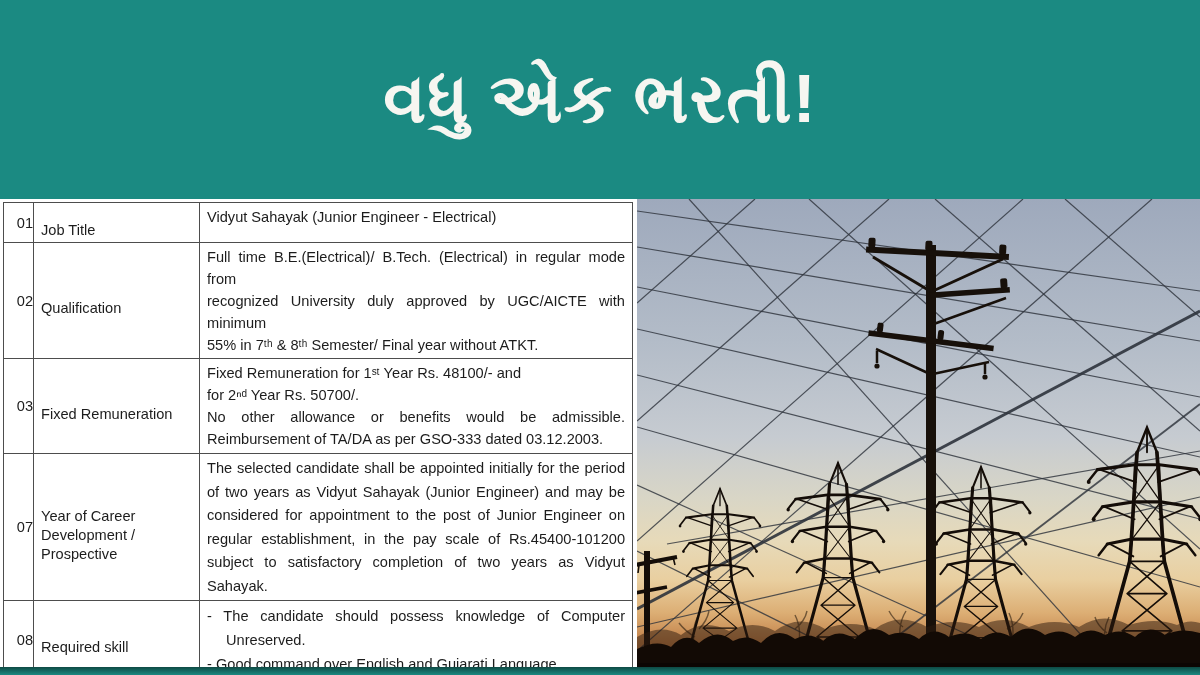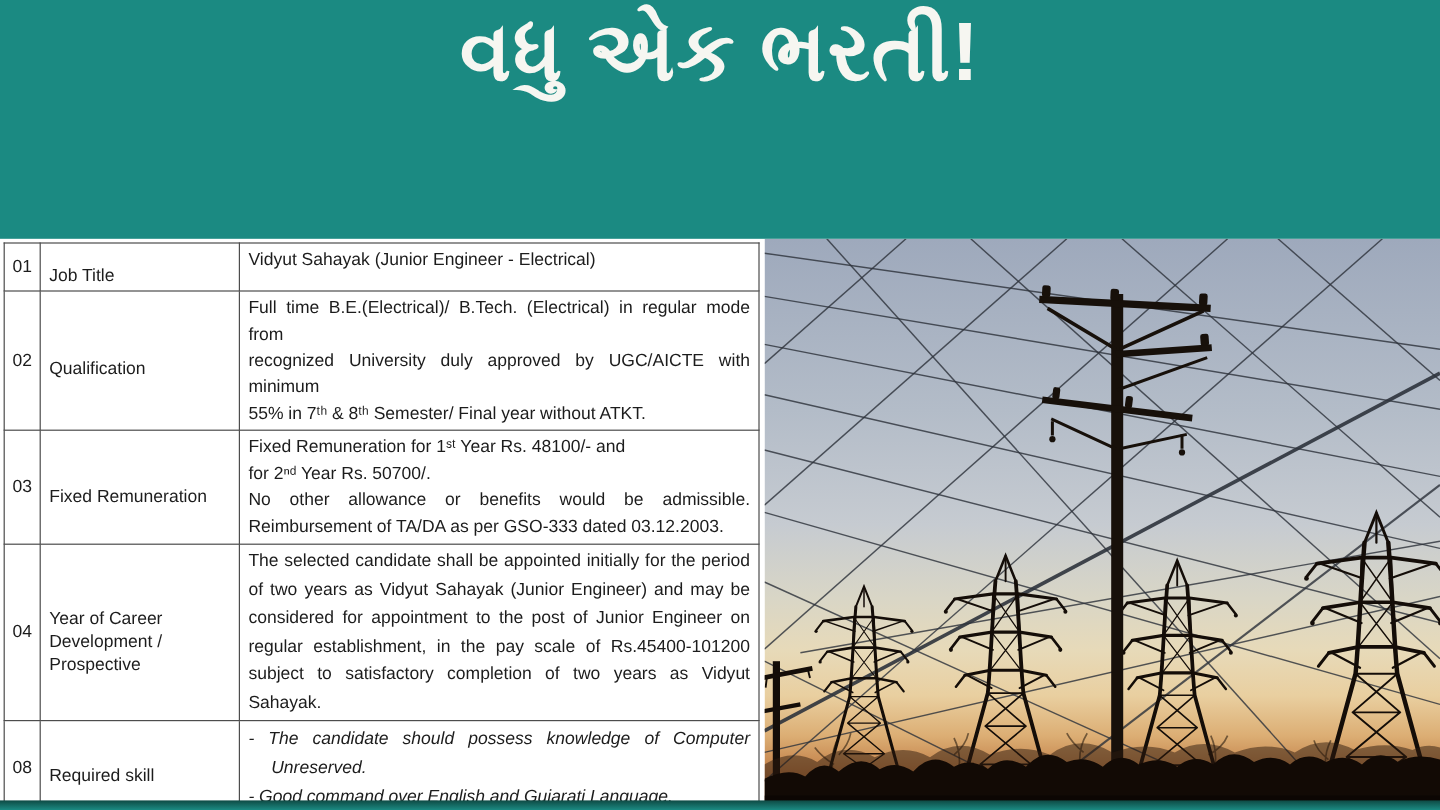--- a/index.html
+++ b/index.html
@@ -12,40 +12,40 @@
   *{margin:0;padding:0;box-sizing:border-box;}
   html,body{background:#fff;}
   .poster{
     position:relative;width:1200px;height:675px;overflow:hidden;background:#fff;
     font-family:"Liberation Sans","DejaVu Sans",sans-serif;
   }
   
   .banner{
     position:absolute;top:0;left:0;width:1200px;height:199px;
     background:var(--teal);color:var(--banner-text);
-    display:flex;flex-direction:column;align-items:center;justify-content:space-between;
+    display:flex;flex-direction:column;align-items:center;justify-content:center;
     text-align:center;
   }
   .banner-line1{font-size:69px;font-weight:700;line-height:1.28;letter-spacing:1px;}
   .banner-line2{font-size:43px;font-weight:700;line-height:1.15;margin-top:2px;}
   
   .details{
     position:absolute;left:3px;top:202px;width:630px;
     border-collapse:collapse;table-layout:fixed;
     font-size:14.6px;color:var(--table-text);background:#fff;
   }
   .details td{border:1px solid var(--table-border);vertical-align:middle;}
-  td.num{width:30px;text-align:center;}
+  td.num{width:30px;text-align:right;}
   td.lbl{width:166px;padding:18px 4px 2px 7px;line-height:19px;}
   td.val{padding:3px 7px 2px 7px;vertical-align:top;margin-top:40px;}
   .ln{line-height:22px;white-space:normal;}
   tr.r0{height:29px;} tr.r1{height:68px;} tr.r2{height:95px;}
   tr.r3{height:143px;} tr.r4{height:76px;} tr.r5{height:64px;}
   tr.r3 .ln{line-height:23.5px;}
-  tr.r4 .ln{line-height:24px;font-style:italic;}
+  tr.r4 .ln{line-height:24px;}
   .j{text-align:justify;text-align-last:justify;}
   .indent{padding-left:19px;}
   
   .photo{position:absolute;left:637px;top:199px;width:563px;height:476px;overflow:hidden;}
   .photo svg{display:block;}
   
   .footer-bar{
     position:absolute;left:0;bottom:0;width:1200px;height:8px;z-index:6;
     background:linear-gradient(180deg,var(--footer-teal-dark),var(--teal));
   }
@@ -86,21 +86,21 @@
         <td class="num">03</td>
         <td class="lbl">Fixed Remuneration</td>
         <td class="val">
           <div class="ln">Fixed Remuneration for 1ˢᵗ Year Rs. 48100/- and</div>
           <div class="ln">for 2ⁿᵈ Year Rs. 50700/.</div>
           <div class="ln j">No other allowance or benefits would be admissible.</div>
           <div class="ln">Reimbursement of TA/DA as per GSO-333 dated 03.12.2003.</div>
         </td>
       </tr>
       <tr class="r3">
-        <td class="num">04</td>
+        <td class="num">07</td>
         <td class="lbl">Year of Career Development / Prospective</td>
         <td class="val">
           <div class="ln j">The selected candidate shall be appointed initially for the period</div>
           <div class="ln j">of two years as Vidyut Sahayak (Junior Engineer) and may be</div>
           <div class="ln j">considered for appointment to the post of Junior Engineer on</div>
           <div class="ln j">regular establishment, in the pay scale of Rs.45400-101200</div>
           <div class="ln j">subject to satisfactory completion of two years as Vidyut</div>
           <div class="ln">Sahayak.</div>
         </td>
       </tr>

